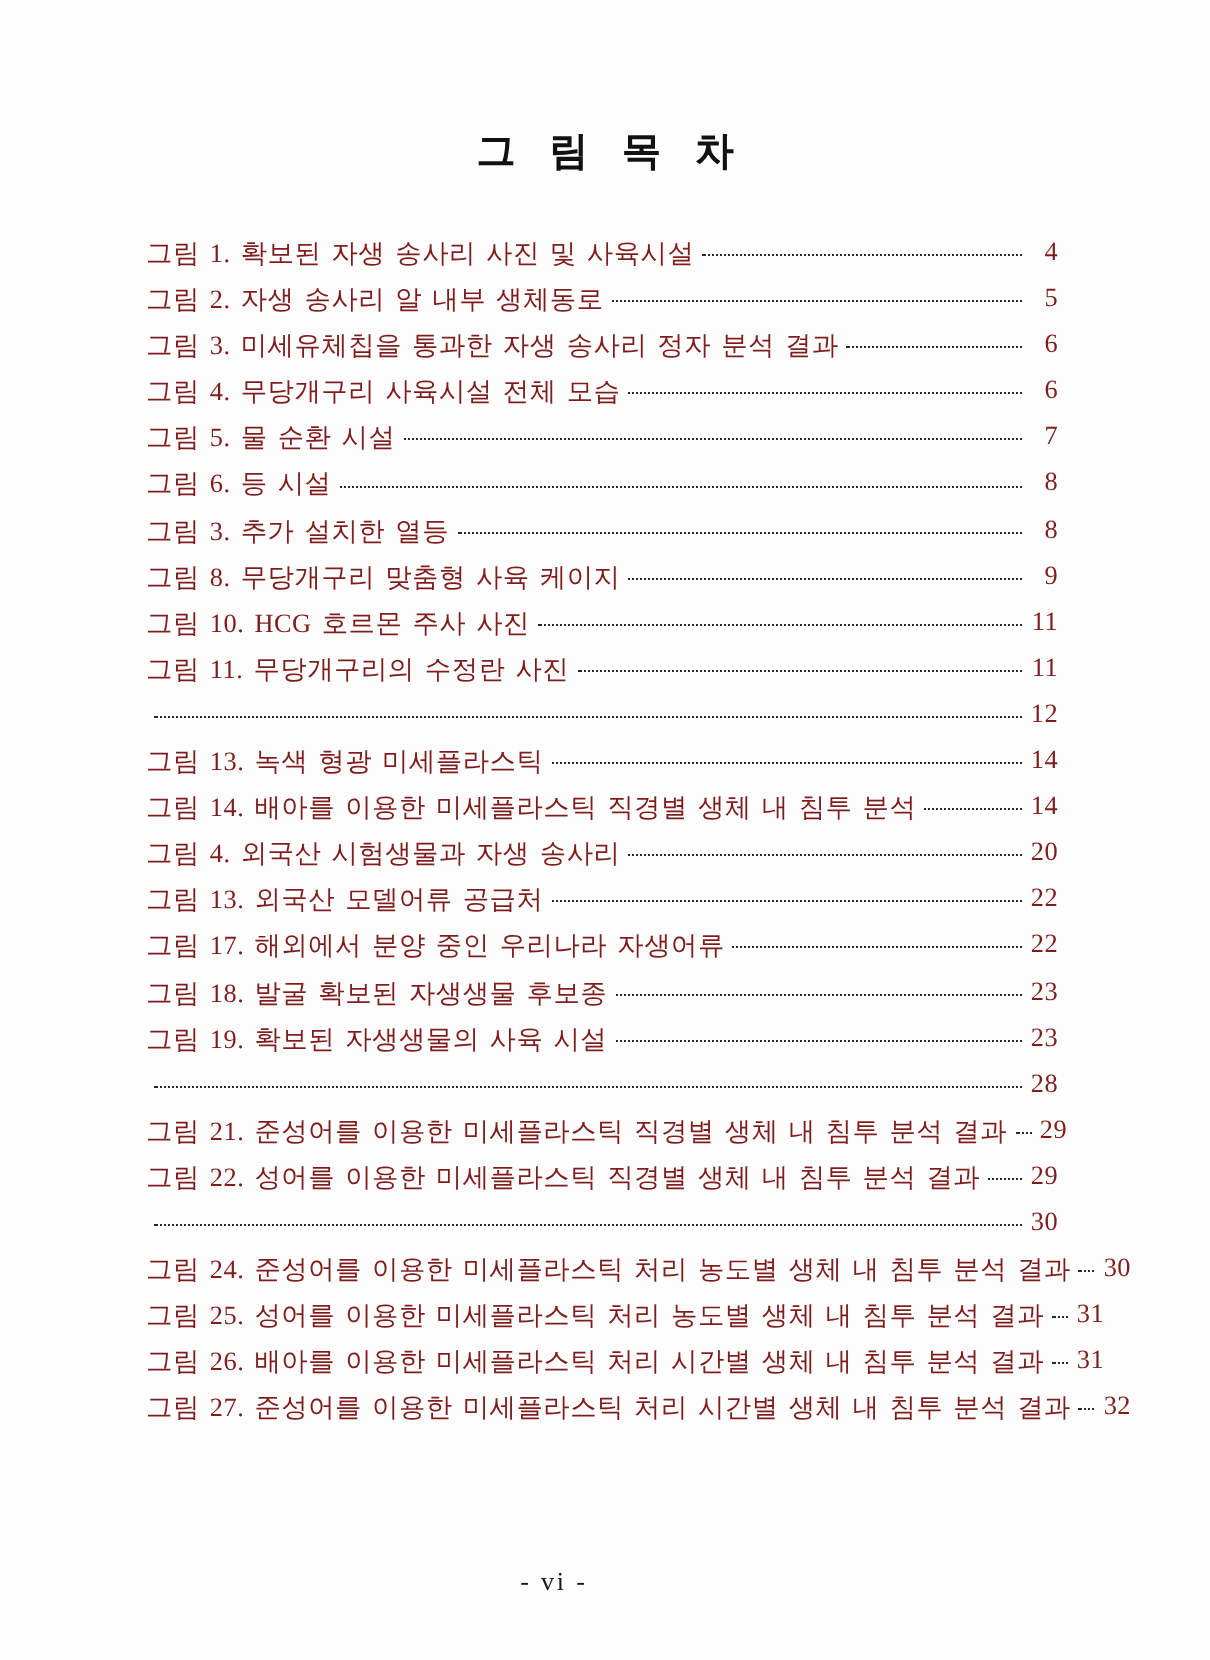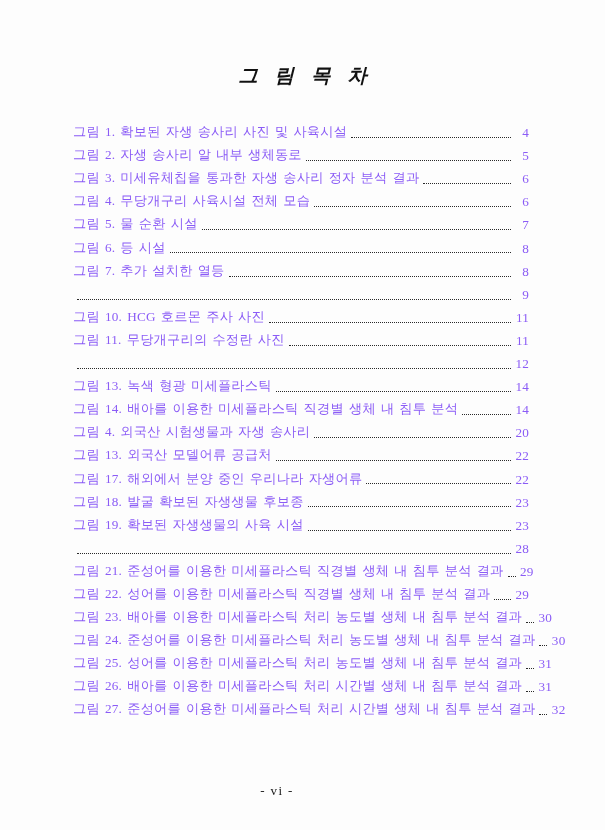--- a/index.html
+++ b/index.html
@@ -29,38 +29,37 @@
     top: 62px;
     left: 0;
     width: 605px;
     text-align: center;
     font-size: 19.5px;
     font-weight: bold;
     letter-spacing: 6px;
     text-indent: 6px;
     color: #111;
     font-family: "Liberation Serif", "DejaVu Serif", serif;
-    font-style: italic;
   }
 
   
   .toc-list {
     position: absolute;
     top: 118px;
     left: 73px;
     width: 456px;
   }
 
   .toc-entry {
     display: flex;
-    align-items: flex-end;
+    align-items: flex-start;
     width: 100%;
     height: 23.1px;
     font-size: 13.2px;
-    color: #8b5cf6;
+    color: #7f1d1d;
     white-space: nowrap;
   }
 
   .toc-label {
     flex: 0 0 auto;
     letter-spacing: 0.25px;
     word-spacing: 1.5px;
   }
 
   .toc-leader {
@@ -131,25 +130,26 @@
         <span class="toc-label">그림 5. 물 순환 시설</span>
         <span class="toc-leader"></span>
         <span class="toc-page">7</span>
       </div>
       <div class="toc-entry">
         <span class="toc-label">그림 6. 등 시설</span>
         <span class="toc-leader"></span>
         <span class="toc-page">8</span>
       </div>
       <div class="toc-entry">
-        <span class="toc-label">그림 7. 추가 설치한 열등</span>
+        <span class="toc-label">그림 3. 추가 설치한 열등</span>
         <span class="toc-leader"></span>
         <span class="toc-page">8</span>
       </div>
       <div class="toc-entry">
+        <span class="toc-label">그림 8. 무당개구리 맞춤형 사육 케이지</span>
         <span class="toc-leader"></span>
         <span class="toc-page">9</span>
       </div>
       <div class="toc-entry">
         <span class="toc-label">그림 10. HCG 호르몬 주사 사진</span>
         <span class="toc-leader"></span>
         <span class="toc-page">11</span>
       </div>
       <div class="toc-entry">
         <span class="toc-label">그림 11. 무당개구리의 수정란 사진</span>
@@ -203,21 +203,20 @@
         <span class="toc-label">그림 21. 준성어를 이용한 미세플라스틱 직경별 생체 내 침투 분석 결과</span>
         <span class="toc-leader"></span>
         <span class="toc-page">29</span>
       </div>
       <div class="toc-entry">
         <span class="toc-label">그림 22. 성어를 이용한 미세플라스틱 직경별 생체 내 침투 분석 결과</span>
         <span class="toc-leader"></span>
         <span class="toc-page">29</span>
       </div>
       <div class="toc-entry">
-        <span class="toc-label">그림 23. 배아를 이용한 미세플라스틱 처리 농도별 생체 내 침투 분석 결과</span>
         <span class="toc-leader"></span>
         <span class="toc-page">30</span>
       </div>
       <div class="toc-entry">
         <span class="toc-label">그림 24. 준성어를 이용한 미세플라스틱 처리 농도별 생체 내 침투 분석 결과</span>
         <span class="toc-leader"></span>
         <span class="toc-page">30</span>
       </div>
       <div class="toc-entry">
         <span class="toc-label">그림 25. 성어를 이용한 미세플라스틱 처리 농도별 생체 내 침투 분석 결과</span>

